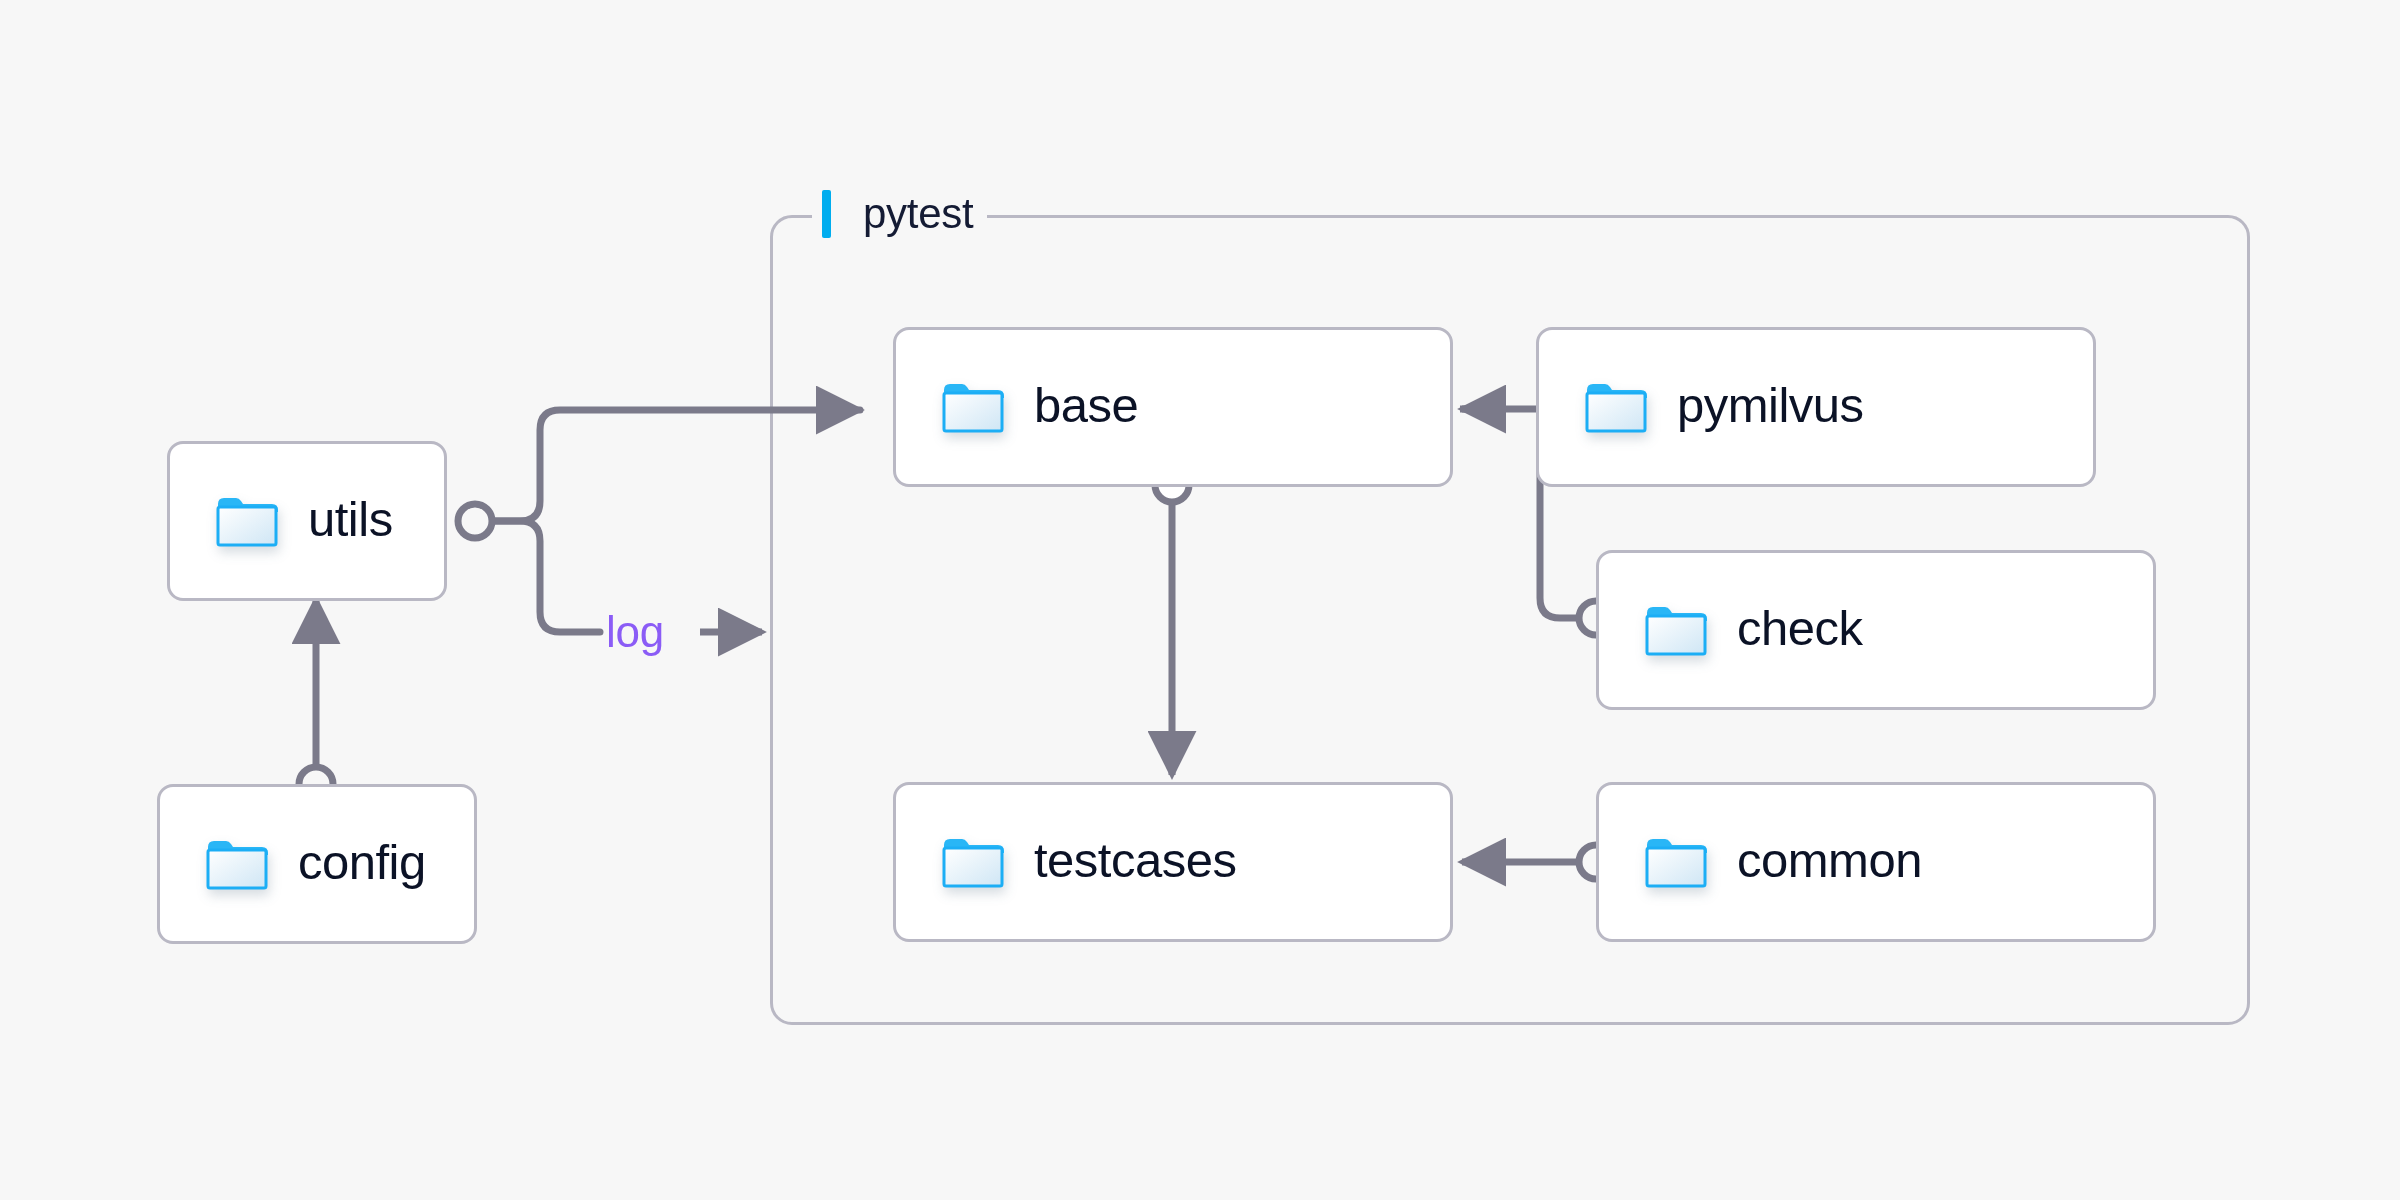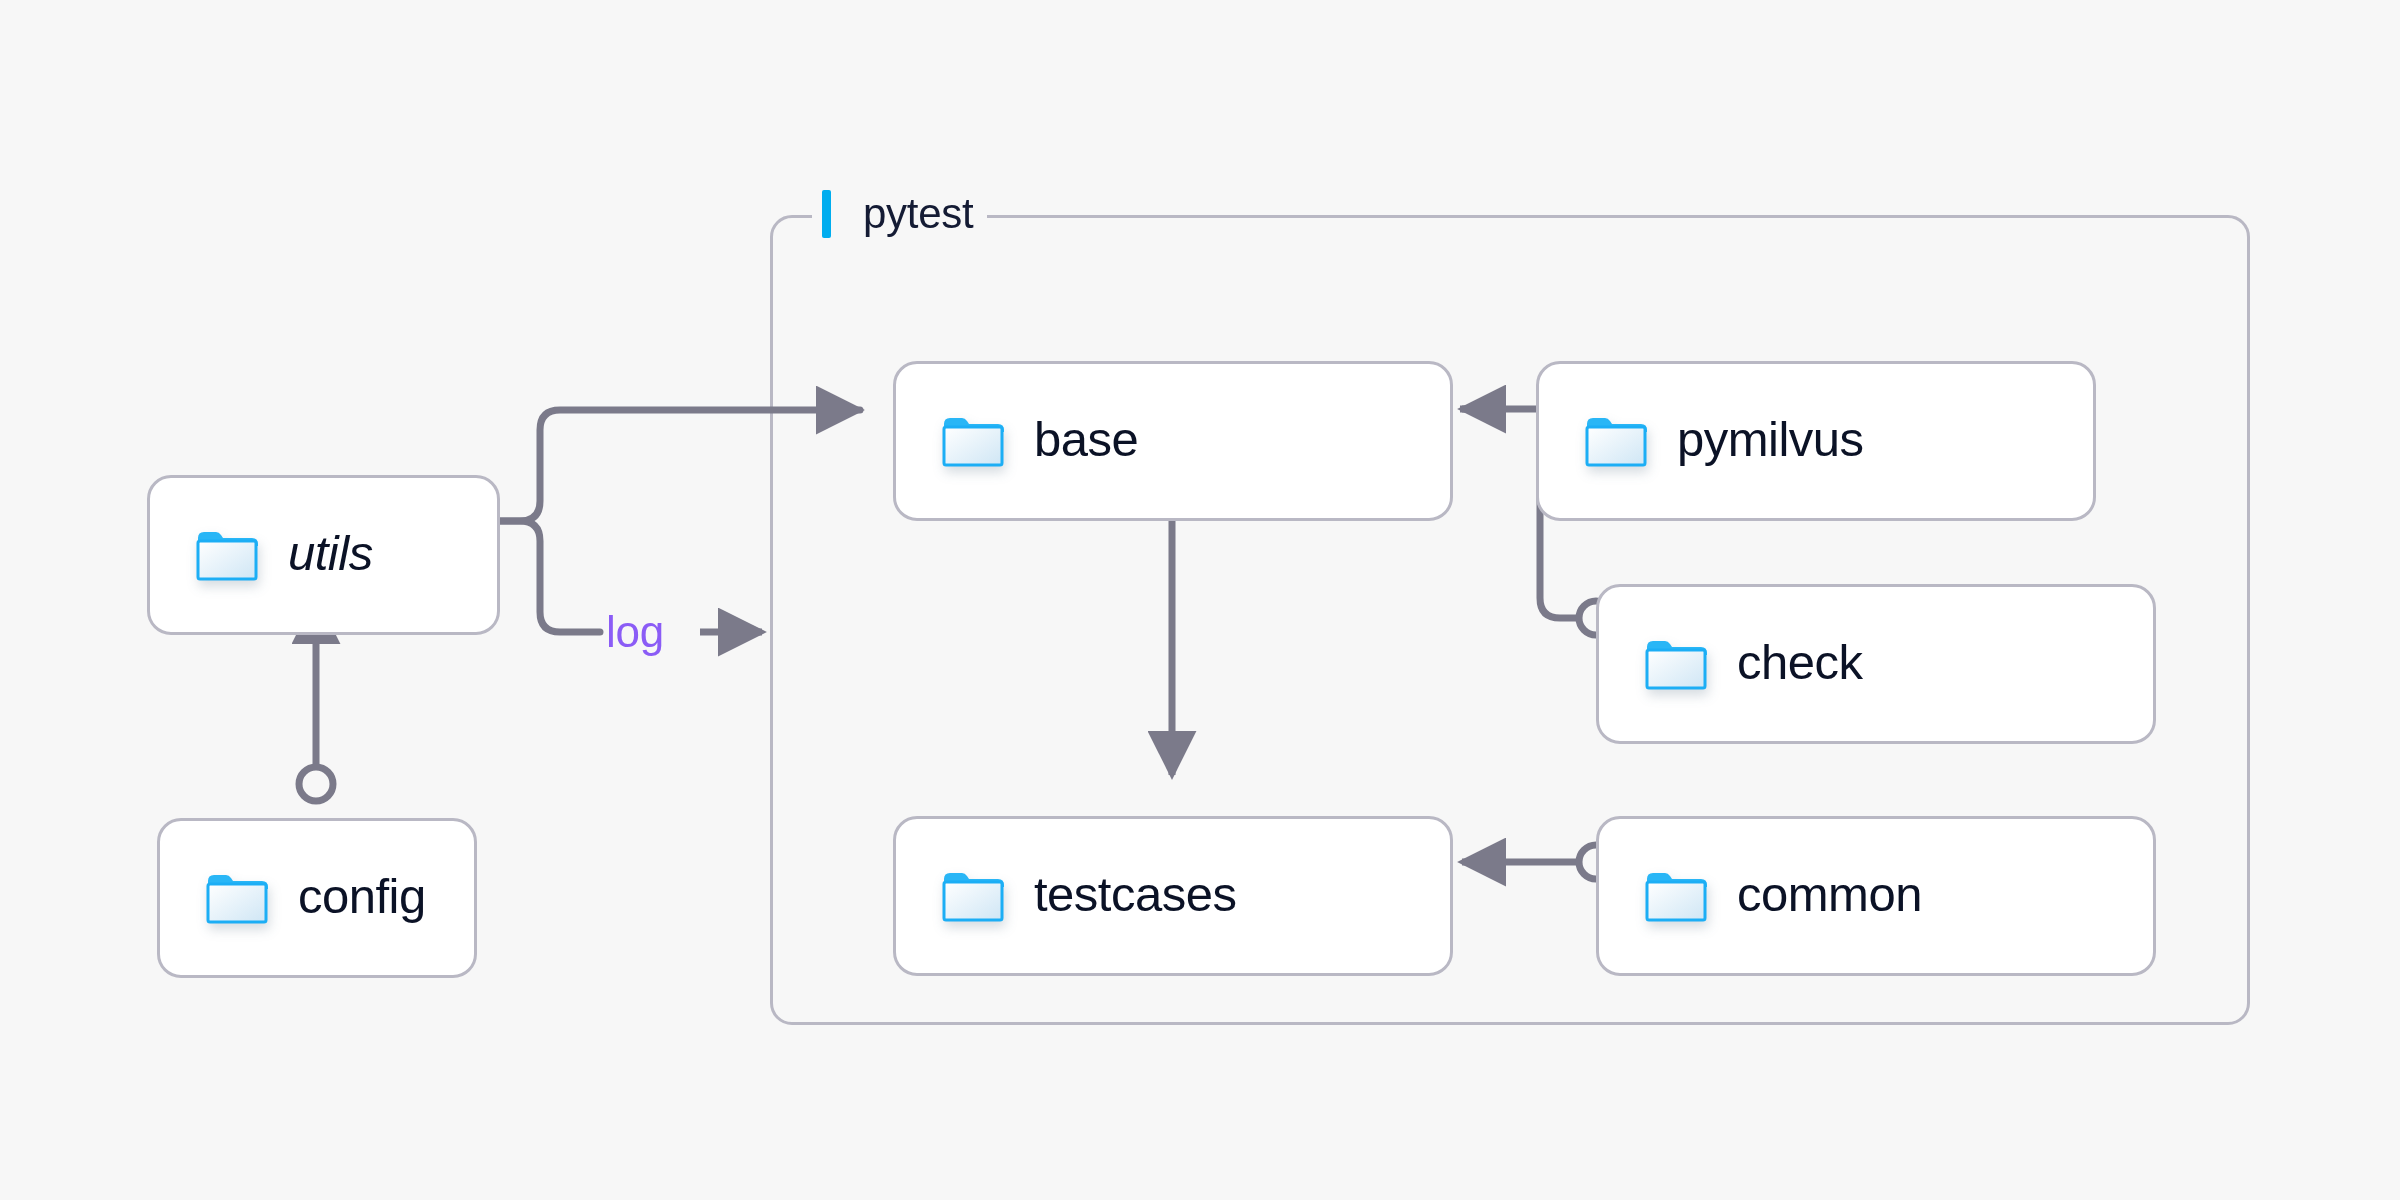--- a/index.html
+++ b/index.html
@@ -48,26 +48,25 @@
     line-height: 1;
     white-space: nowrap;
     letter-spacing: -0.3px;
   }
   
   .node {
     position: absolute;
     box-sizing: border-box;
     background: #ffffff;
     border: 3px solid #b9b8c4;
-    border-radius: 24px;
+    border-radius: 16px;
     display: flex;
     align-items: center;
     padding-left: 46px;
     gap: 30px;
-    margin-top: 34px;
   }
   .node-label {
     font-size: 49px;
     color: #0b1226;
     line-height: 1;
     letter-spacing: -0.5px;
     white-space: nowrap;
     margin-top: -4px;
   }
   
@@ -147,21 +146,21 @@
     <circle cx="1596" cy="618" r="17" fill="#f7f7f7" stroke="#7b7a8a" stroke-width="7"></circle>
 
     <g>
       <path d="M 1578 862 L 1462 862" stroke="#7b7a8a" stroke-width="7" fill="none" marker-end="url(#arrowR)"></path>
       <circle cx="1596" cy="862" r="17" fill="#f7f7f7" stroke="#7b7a8a" stroke-width="7"></circle>
     </g>
   </svg>
 
   <div class="edge-label" style="left:606px; top:610px;">log</div>
 
-  <div class="node" style="left:147px; top:441px; width:353px; height:160px;font-style:italic;">
+  <div class="node" style="left:167px; top:441px; width:280px; height:160px;">
     <span class="folder-icon">
       <svg viewBox="0 0 62 52">
         <defs>
           <linearGradient id="fgU" x1="0" y1="0" x2="1" y2="1">
             <stop offset="0%" stop-color="#ffffff"></stop>
             <stop offset="100%" stop-color="#cfe6f5"></stop>
           </linearGradient>
         </defs>
         <path d="M2 9 q0-6 6-6 h12 q3 0 5 3 l2 3 h29 q6 0 6 6 v2 H2 z" fill="#29B6F6"></path>
         <rect x="2" y="12" width="58" height="38" rx="2" fill="url(#fgU)" stroke="#1CAEF5" stroke-width="3"></rect>

